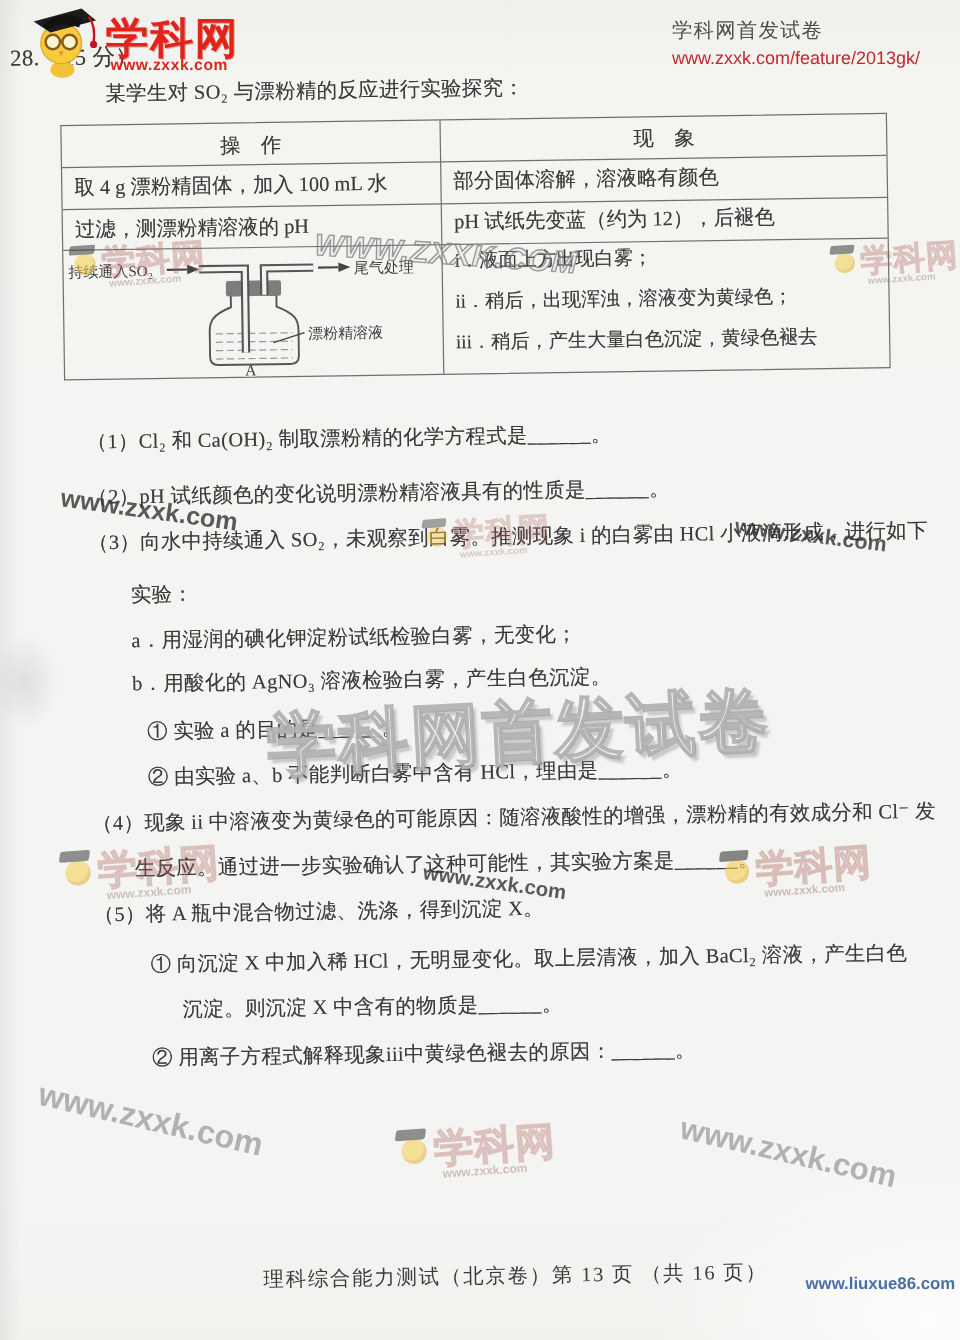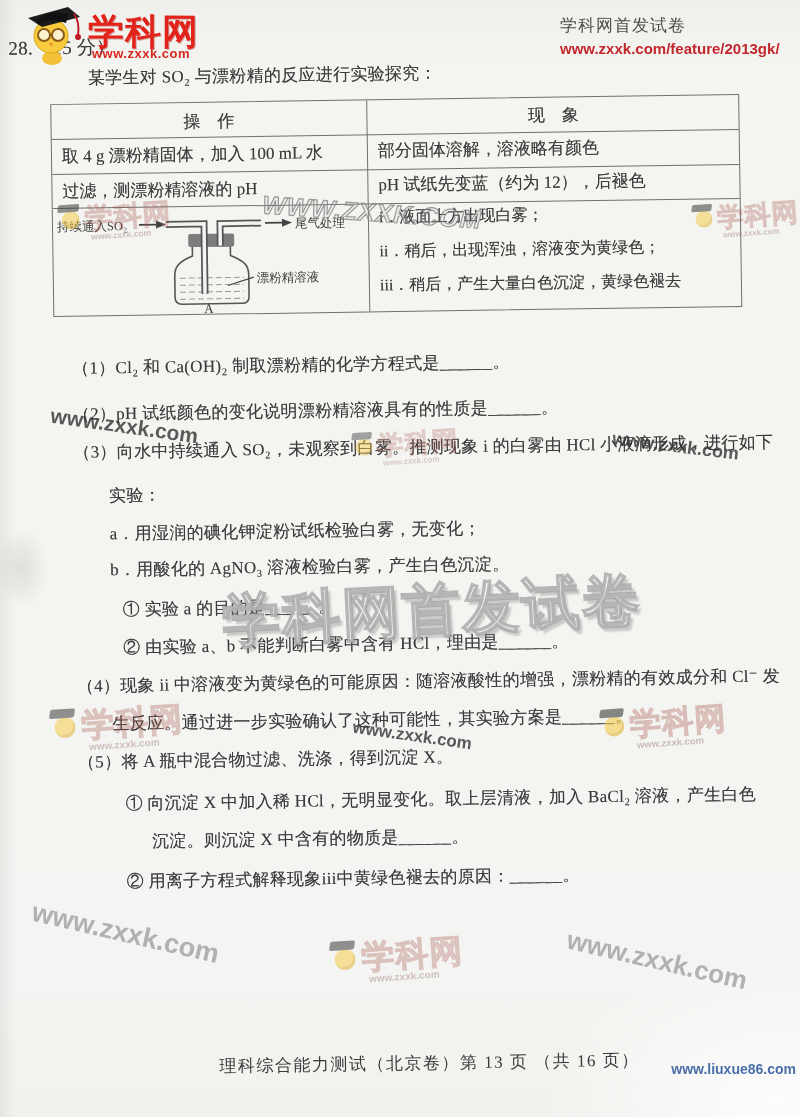--- a/index.html
+++ b/index.html
@@ -41,21 +41,21 @@
 
   .main-logo { position:absolute; left:22px; top:2px; width:210px; height:64px; }
   .main-logo .brand { position:absolute; left:66px; top:6px; font-size:36px; font-weight:900;
     color:#e2231a; font-family:"Liberation Sans","DejaVu Sans",sans-serif; letter-spacing:1px;
     text-shadow:1px 1px 0 rgba(150,20,10,.35); }
   .main-logo .site { position:absolute; left:70px; top:44px; font-size:13px; font-weight:700;
     color:#d8281e; font-family:"Liberation Sans","DejaVu Sans",sans-serif; letter-spacing:.5px; }
 
   .release { position:absolute; left:560px; top:14px; font-family:"Liberation Sans","DejaVu Sans",sans-serif; }
   .release .t1 { font-size:17px; color:#4d4d4d; letter-spacing:1px; }
-  .release .t2 { font-size:15px; color:#c3272e; font-weight:700; margin-top:3px; }
+  .release .t2 { font-size:15px; color:#c3272e; font-weight:400; margin-top:3px; }
 
   .wm-site-text { position:absolute; white-space:nowrap; font-weight:700;
     font-family:"Liberation Sans","DejaVu Sans",sans-serif; color:rgba(50,50,50,.8); }
   .wm-hollow { position:absolute; white-space:nowrap; font-weight:700; font-style:italic;
     font-family:"Liberation Sans","DejaVu Sans",sans-serif; text-transform:uppercase;
     font-size:25px; letter-spacing:1px; color:rgba(200,200,200,.15);
     -webkit-text-stroke:1.2px rgba(125,125,125,.75); }
   .wm-banner { position:absolute; left:222px; top:572px; white-space:nowrap;
     font-family:"Liberation Sans","DejaVu Sans",sans-serif; font-weight:900; font-size:58px;
     letter-spacing:2px; color:rgba(248,248,246,.8); -webkit-text-stroke:1.5px rgba(148,148,148,.65);

